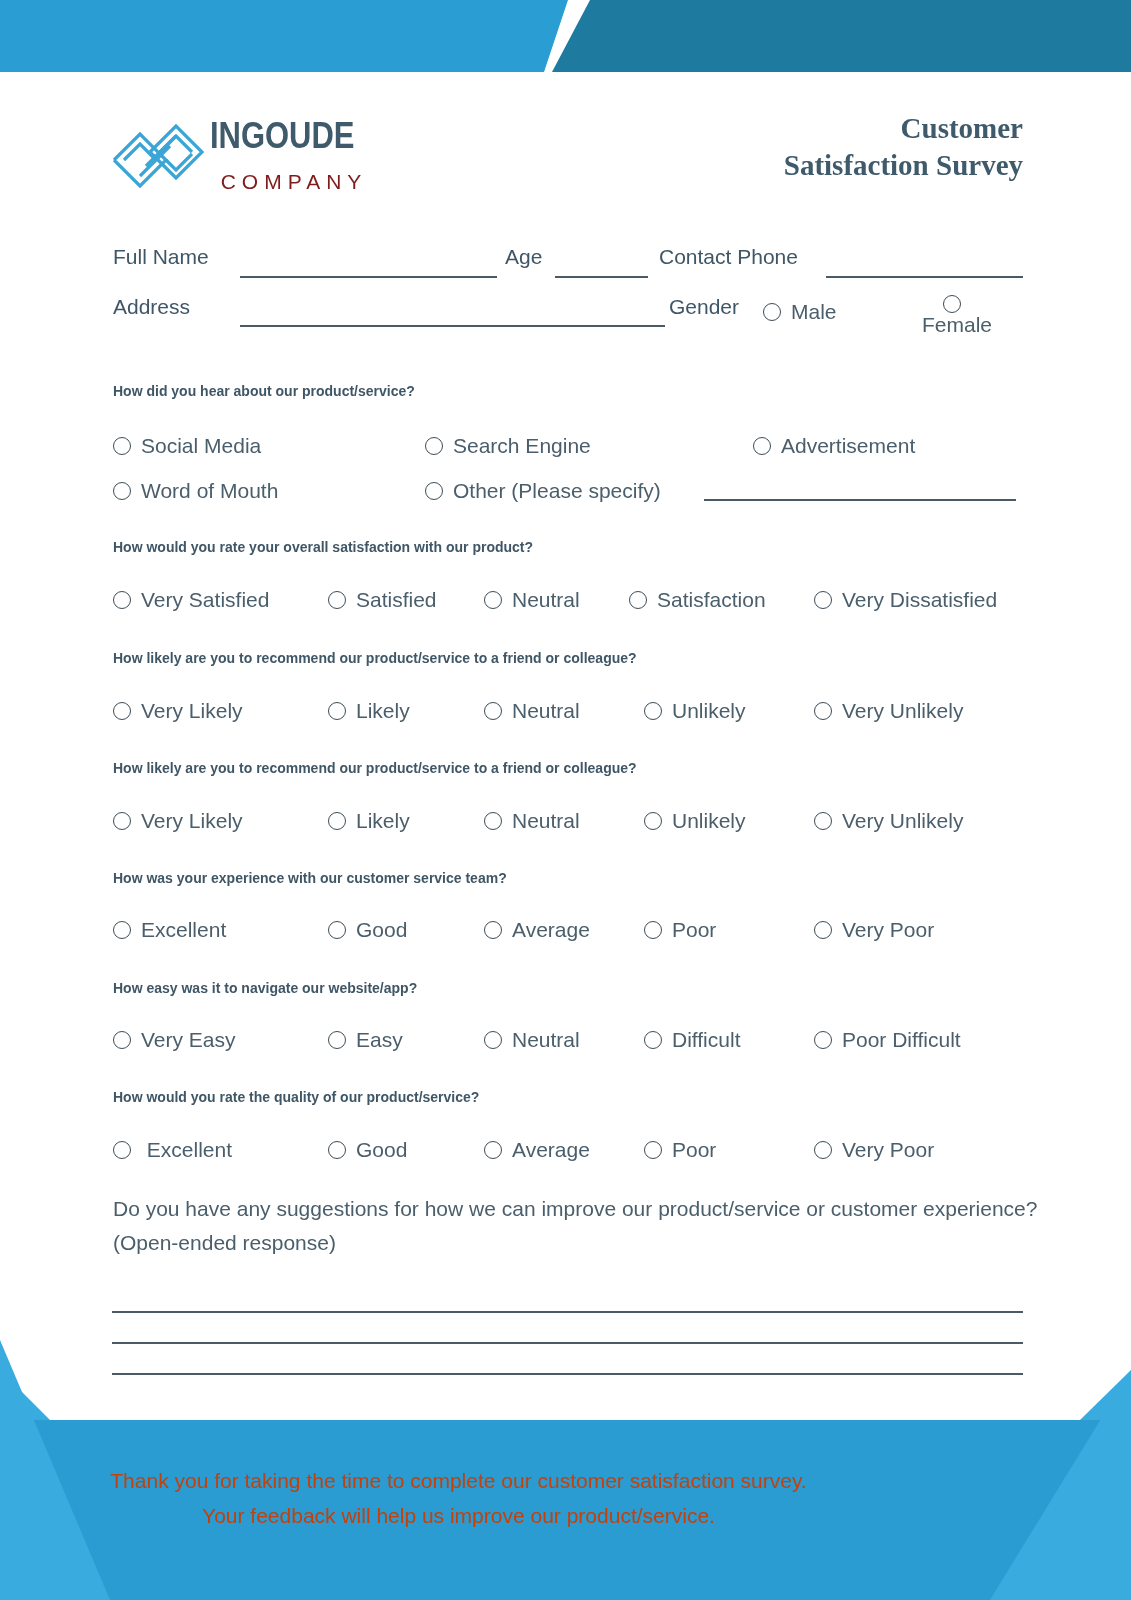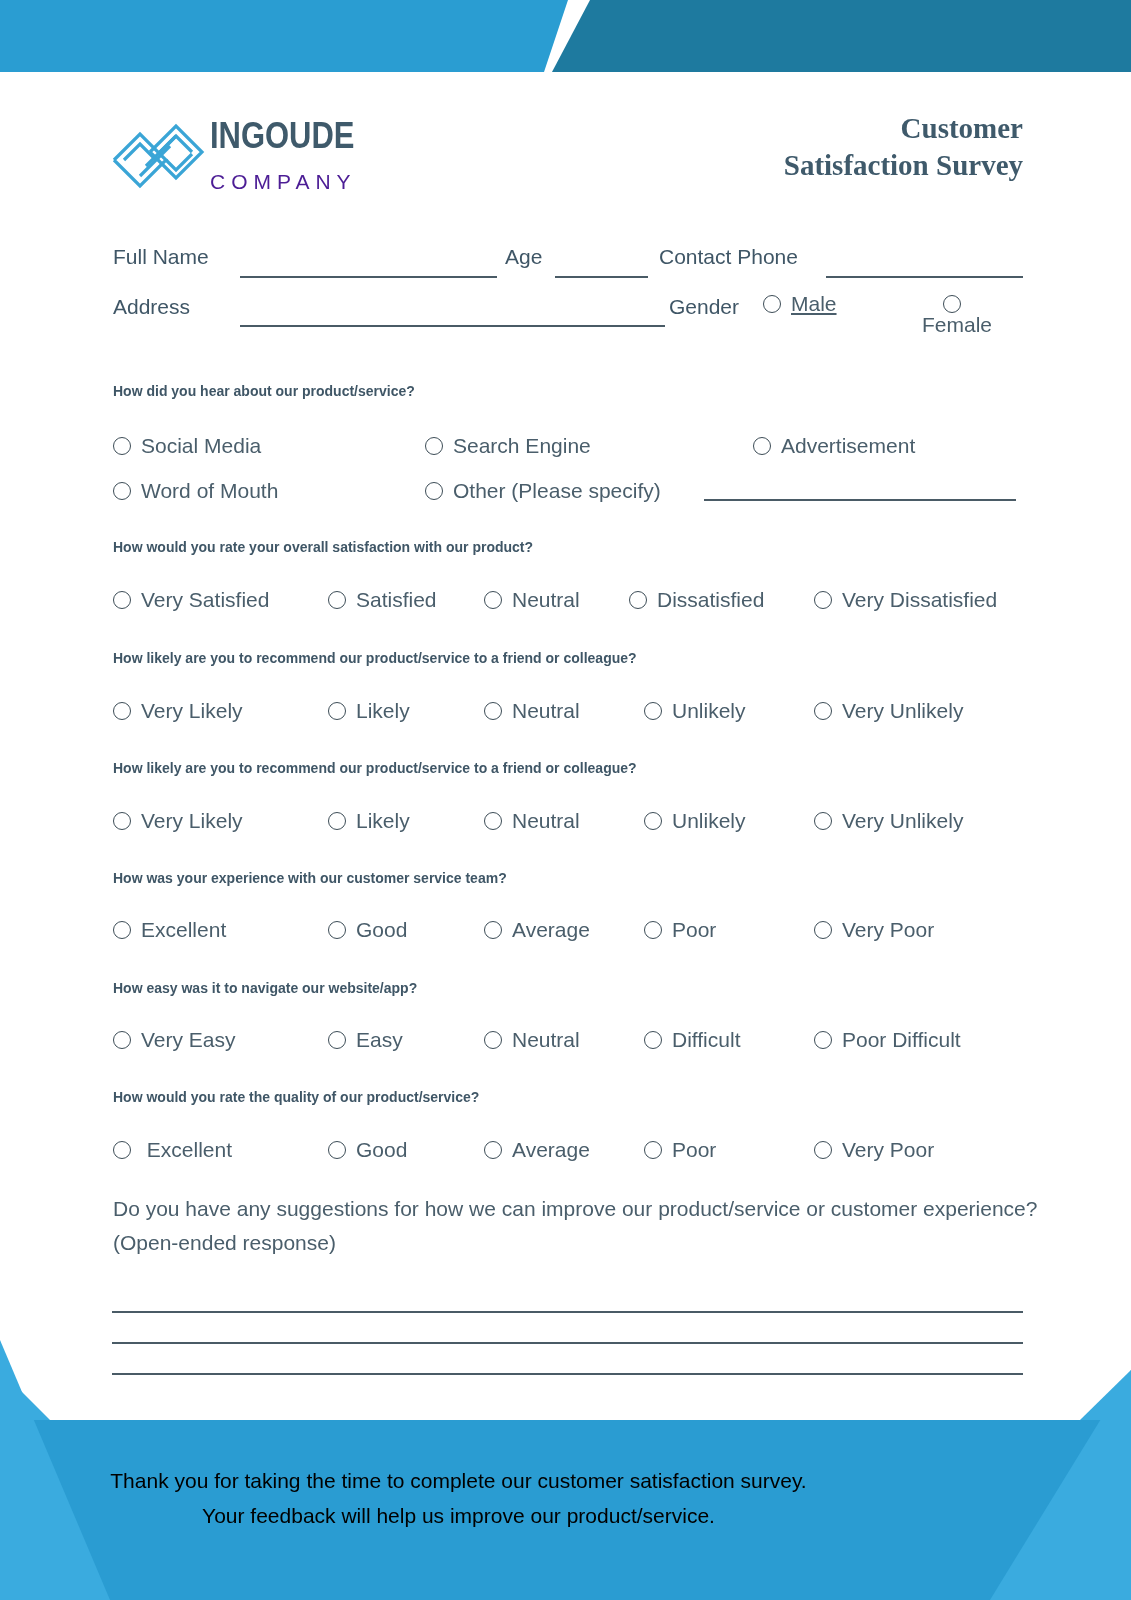--- a/index.html
+++ b/index.html
@@ -9,36 +9,36 @@
   .top-band { position: absolute; left: 0; top: 0; width: 1131px; height: 72px; }
   .top-band svg { display: block; }
 
   .bottom-band { position: absolute; left: 0; top: 1340px; width: 1131px; height: 260px; }
   .bottom-band svg { display: block; position: absolute; left: 0; top: 0; }
 
   .logo { position: absolute; left: 110px; top: 118px; display: flex; align-items: center; }
   .logo-mark { width: 96px; height: 72px; }
   .logo-text { margin-left: 4px; }
   .logo-name { font-size: 36px; font-weight: 700; color: #3f5a6b; letter-spacing: 0px; line-height: 36px; font-family: "Liberation Sans", sans-serif; transform: scaleX(0.86); transform-origin: left; }
-  .logo-sub { font-size: 21px; color: #4c1d95; letter-spacing: 6px; line-height: 24px; margin-top: 16px; }
+  .logo-sub { font-size: 21px; color: #7f1d1d; letter-spacing: 6px; line-height: 24px; margin-top: 16px; text-align: center; }
 
   .doc-title { position: absolute; right: 108px; top: 110px; text-align: right; font-weight: 700; color: #3f5a6b; font-size: 29px; line-height: 37px; font-family: Liberation Serif, serif; }
 
   .field-label { position: absolute; font-size: 21px; color: #3f5666; white-space: nowrap; }
   .field-line { position: absolute; height: 1.5px; background: #4a5b66; }
 
   .radio { position: absolute; display: flex; align-items: center; white-space: nowrap; font-size: 21px; color: #4a5e6b; }
   .radio .circle { width: 18px; height: 18px; border: 1.6px solid #3d4d57; border-radius: 50%; margin-right: 10px; flex: none; }
 
   .question { position: absolute; left: 113px; font-size: 14px; font-weight: 700; color: #3f5666; white-space: nowrap; }
 
   .open-q { position: absolute; left: 113px; top: 1192px; width: 930px; font-size: 21px; line-height: 34px; color: #4a5e6b; }
   .resp-line { position: absolute; left: 112px; width: 911px; height: 1.5px; background: #4a5b66; }
 
-  .footer-text { position: absolute; left: 0; width: 917px; text-align: center; font-size: 21px; line-height: 34px; color: #000000; }
+  .footer-text { position: absolute; left: 0; width: 917px; text-align: center; font-size: 21px; line-height: 34px; color: #c2410c; }
 </style>
 </head>
 <body>
 
 <div class="top-band">
   <svg width="1131" height="72" viewBox="0 0 1131 72">
     <polygon points="0,0 568,0 544,72 0,72" fill="#2a9dd2"></polygon>
     <polygon points="590,0 1131,0 1131,72 552,72" fill="#1e7a9f"></polygon>
   </svg>
 </div>
@@ -72,21 +72,21 @@
 <div class="field-label" style="left:505px; top:245px;">Age</div>
 <div class="field-line" style="left:555px; top:276px; width:93px;"></div>
 
 <div class="field-label" style="left:659px; top:245px;">Contact Phone</div>
 <div class="field-line" style="left:826px; top:276px; width:197px;"></div>
 
 <div class="field-label" style="left:113px; top:295px;">Address</div>
 <div class="field-line" style="left:240px; top:325px; width:425px;"></div>
 
 <div class="field-label" style="left:669px; top:295px;">Gender</div>
-<div class="radio" style="left:763px; top:292px;text-decoration:underline;">
+<div class="radio" style="left:763px; top:300px;">
   <span class="circle"></span>
   <span>Male</span>
 </div>
 <div class="radio" style="left:922px; top:295px;flex-direction:column;">
   <span class="circle"></span>
   <span>Female</span>
 </div>
 
 <div class="question" style="top:383px;">How did you hear about our product/service?</div>
 <div class="radio" style="left:113px; top:434px;">
@@ -119,21 +119,21 @@
 <div class="radio" style="left:328px; top:588px;">
     <span class="circle"></span>
     <span>Satisfied</span>
   </div>
 <div class="radio" style="left:484px; top:588px;">
     <span class="circle"></span>
     <span>Neutral</span>
   </div>
 <div class="radio" style="left:629px; top:588px;">
     <span class="circle"></span>
-    <span>Dissatisfied</span>
+    <span>Satisfaction</span>
   </div>
 <div class="radio" style="left:814px; top:588px;">
     <span class="circle"></span>
     <span>Very Dissatisfied</span>
   </div>
 
 <div class="question" style="top:650px;">How likely are you to recommend our product/service to a friend or colleague?</div>
 <div class="radio" style="left:113px; top:699px;">
     <span class="circle"></span>
     <span>Very Likely</span>

